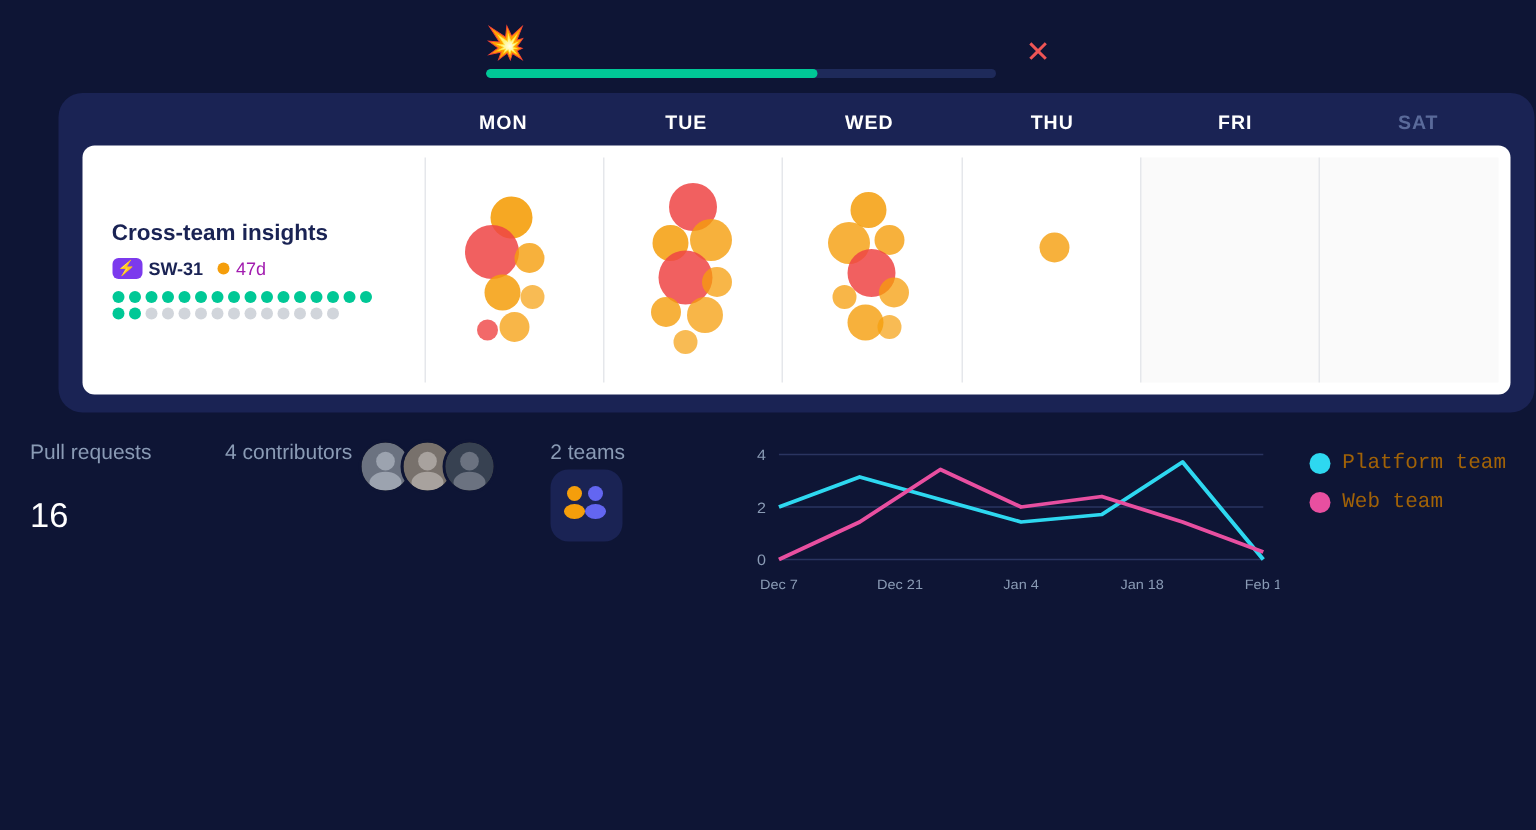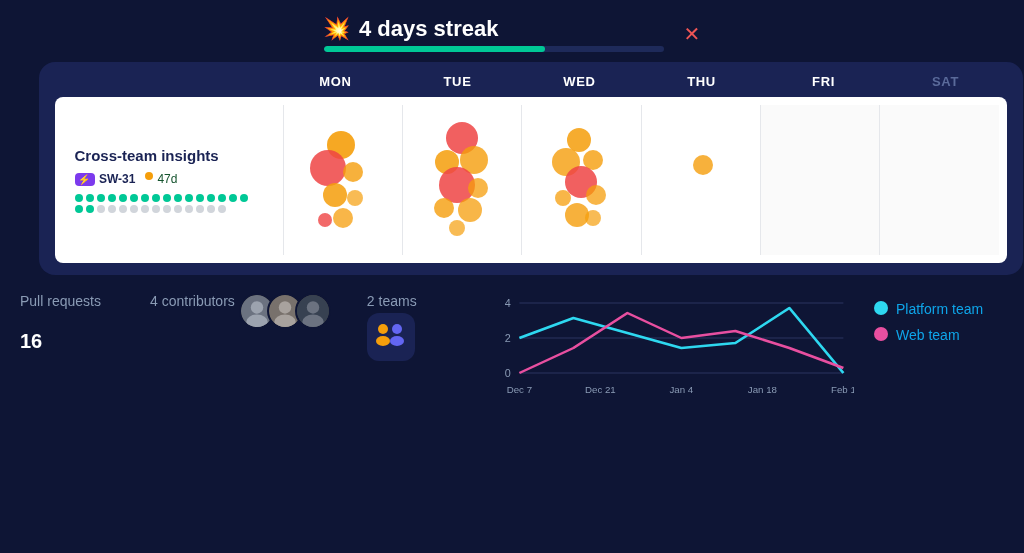--- a/index.html
+++ b/index.html
@@ -122,23 +122,24 @@
     .tag-sw .icon-sw {
       background: #7c3aed;
       color: #fff;
       border-radius: 4px;
       padding: 1px 4px;
       font-size: 10px;
       font-weight: 700;
     }
     .tag-days {
       display: flex;
+      align-items: center;
       gap: 4px;
       font-size: 12px;
-      color: #14532d;
+      color: #a21caf;
     }
     .tag-days .dot-orange {
       width: 8px; height: 8px;
       background: #f59e0b;
       border-radius: 50%;
       display: inline-block;
     }
     .progress-dots {
       display: flex;
       gap: 3px;
@@ -175,22 +176,22 @@
       flex-direction: column;
       gap: 21px;
       min-width: 130px;
     }
     .stat-label {
       font-size: 14px;
       color: #8a9bb5;
       font-weight: 400;
     }
     .stat-value {
-      font-size: 20px;
-      font-weight: 700;
+      font-size: 23px;
+      font-weight: 400;
       color: #fff;
     }
     .contributors-block {
       display: flex;
       flex-direction: row;
       gap: 4px;
       min-width: 150px;
     }
     .contributors-avatars {
       display: flex;
@@ -239,39 +240,40 @@
     }
     .chart-legend {
       display: flex;
       flex-direction: column;
       gap: 10px;
       padding-top: 8px;
       min-width: 130px;
     }
     .legend-item {
       display: flex;
+      align-items: center;
       gap: 8px;
       font-size: 14px;
-      color: #0ea5e9;
+      color: #a16207;
       font-weight: 500;
+      font-family: Liberation Mono, monospace;
     }
     .legend-dot {
       width: 14px;
       height: 14px;
       border-radius: 50%;
     }
   </style>
 </head>
 <body>
 
 <div class="streak-section">
   <div class="streak-content">
     <div class="streak-title">
       <span>💥</span>
-      <span>4 days streak</span>
     </div>
     <div class="streak-bar-container">
       <div class="streak-bar-fill" id="streakFill" style="width: 65%;"></div>
     </div>
   </div>
   <div class="close-btn">✕</div>
 </div>
 
 <div class="calendar-card">
   <div class="calendar-header">

